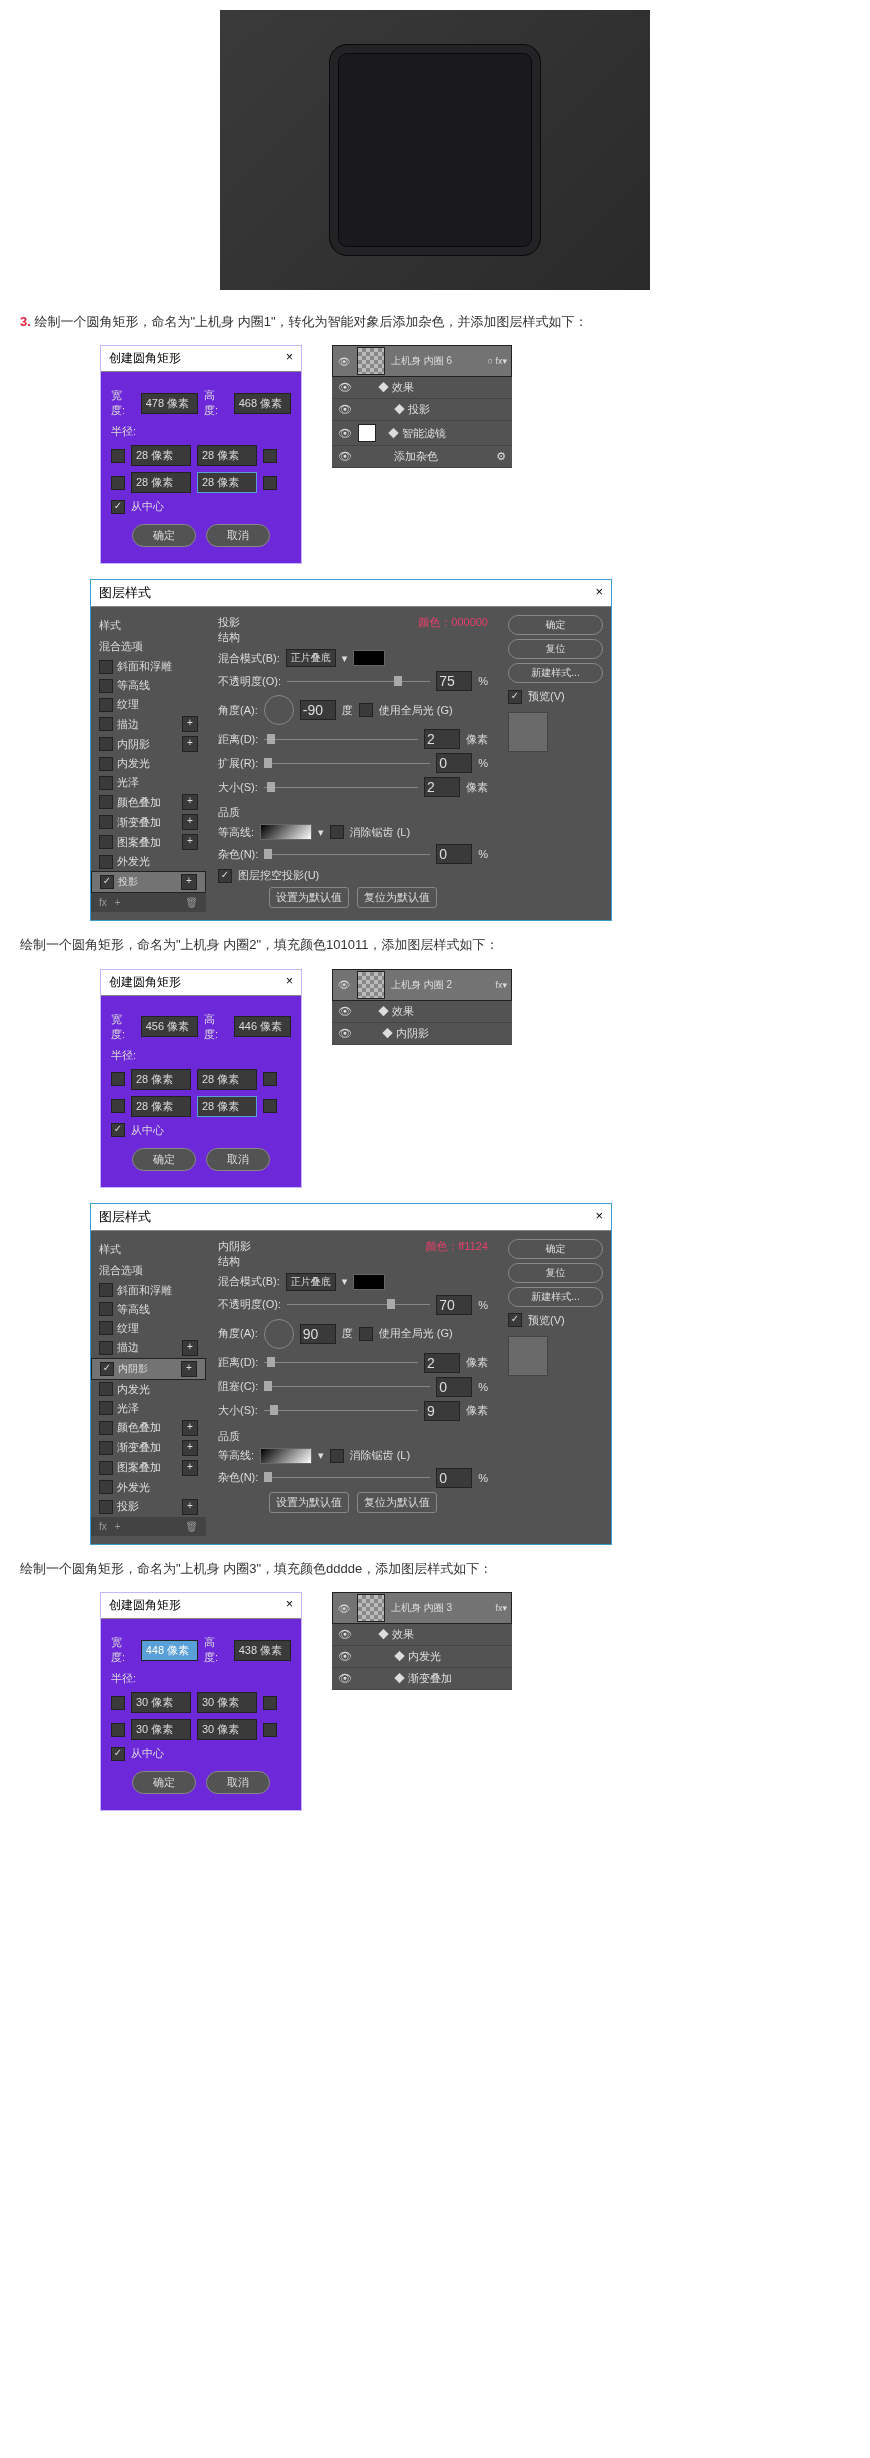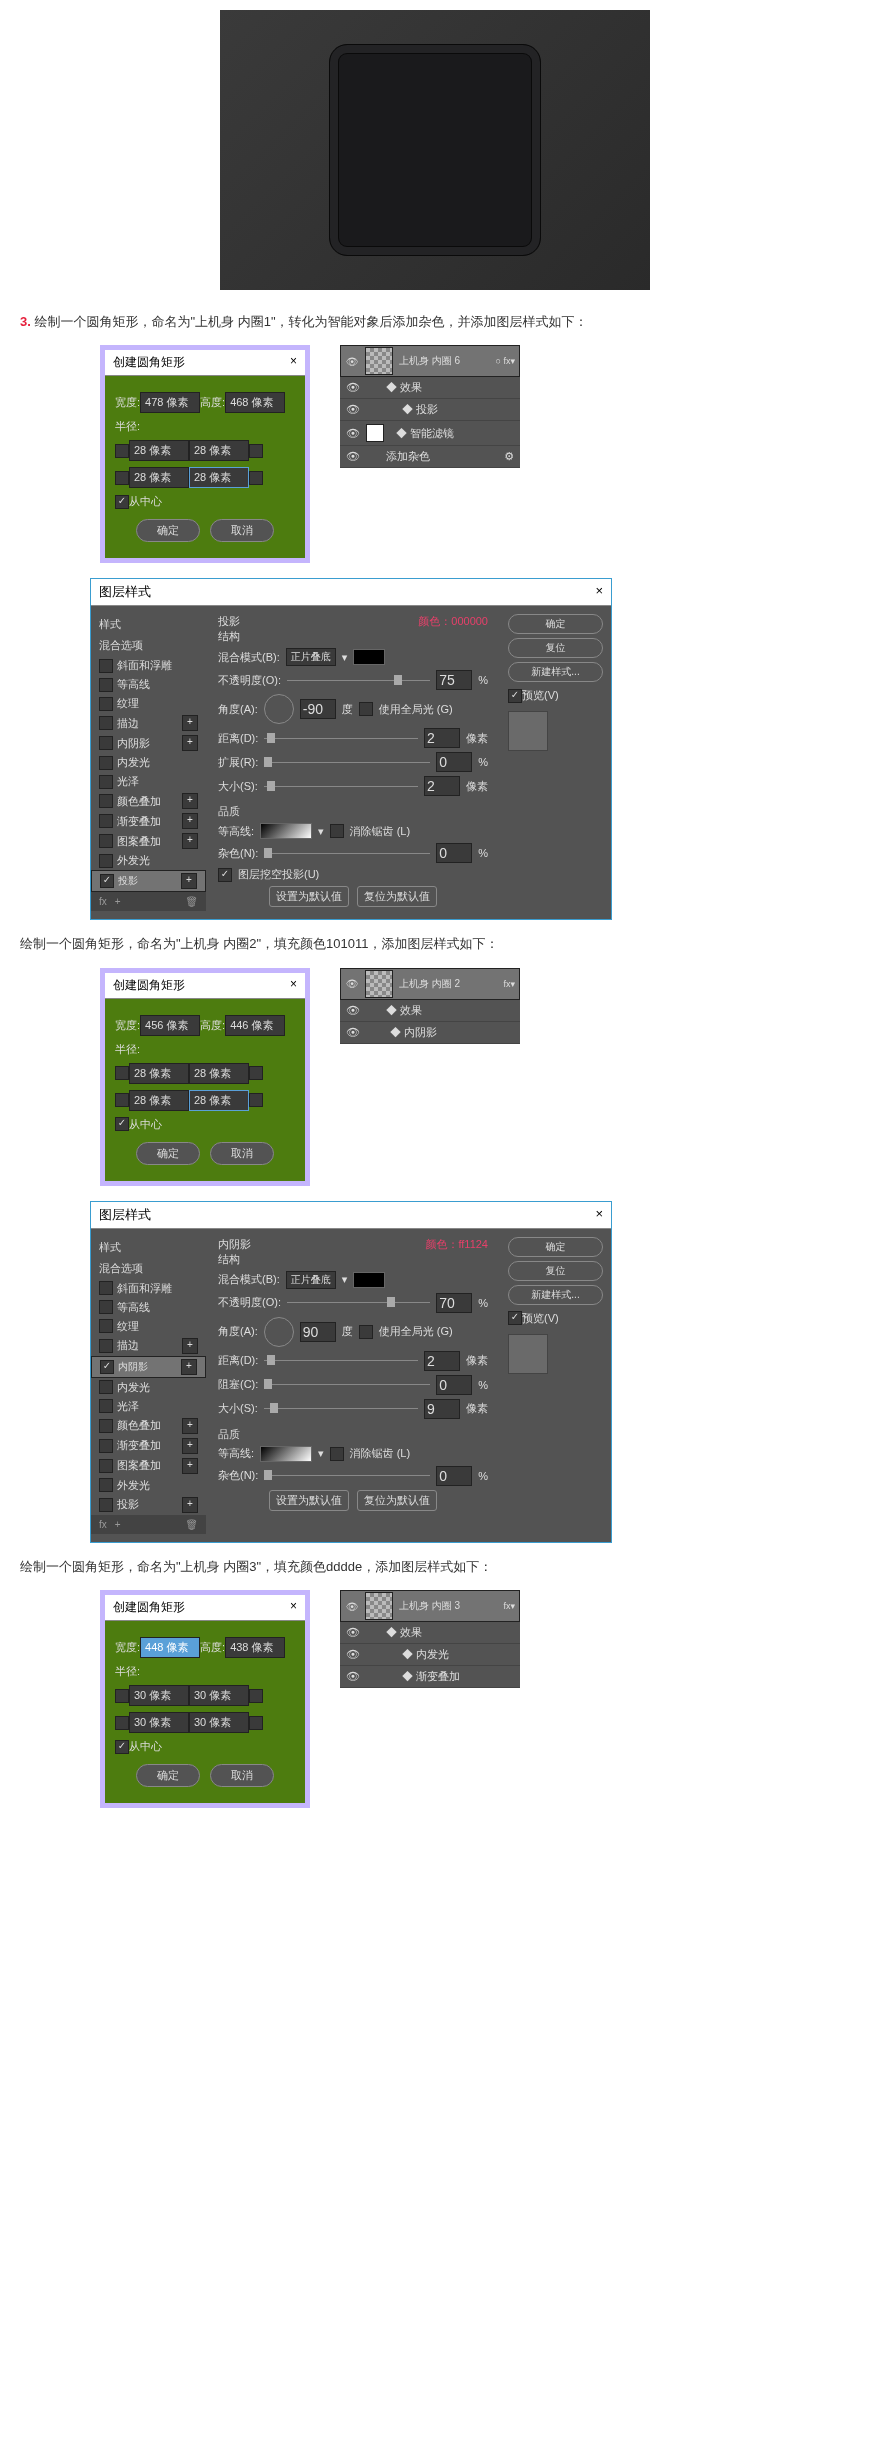--- a/index.html
+++ b/index.html
@@ -2,24 +2,24 @@
 <html><head>
 <meta charset="utf-8">
 <style>
 body{margin:0;background:#fff;font-family:"Microsoft YaHei",sans-serif;font-size:13px;color:#333;width:870px}
 .content{padding:0 20px}
 .preview-frame{background:linear-gradient(135deg,#3a3a3a,#2a2a2a);width:430px;height:280px;margin:10px auto 20px;display:flex;align-items:center;justify-content:center}
 .preview-box{width:210px;height:210px;background:#1a1a1c;border-radius:18px;border:1px solid #0a0a0a;box-shadow:inset 0 0 0 8px #232325,inset 0 0 0 9px #0a0a0a}
 .step{margin:12px 0;line-height:1.8}
 .step-num{color:#e6203c;font-weight:bold}
 .imgrow{display:flex;align-items:flex-start;gap:30px;margin-left:80px;margin-bottom:15px}
-.dlg{background:#4d7c0f;color:#ddd;font-size:12px;border:5px solid #c4b5fd}
+.dlg{background:#6d28d9;color:#ddd;font-size:12px;border:1px solid #c4b5fd}
 .dlg-title{background:#fff;color:#000;padding:4px 8px;display:flex;justify-content:space-between;border-bottom:1px solid #888}
 .dlg-body{padding:10px}
-.row{display:flex;align-items:center;margin:6px 0}
+.row{display:flex;align-items:center;gap:6px;margin:6px 0}
 .inp{background:#3a3a3a;border:1px solid #222;color:#ddd;padding:2px 4px;width:50px;font-size:11px}
 .inp.hl{border-color:#5aa0d8}
 .lbl{font-size:11px}
 .chk{width:12px;height:12px;background:#3a3a3a;border:1px solid #222;display:inline-block}
 .chk.on{background:#3a3a3a}
 .chk.on::after{content:"✓";color:#ddd;font-size:10px;display:block;line-height:10px;text-align:center}
 .btn{background:#535353;border:1px solid #888;border-radius:12px;padding:3px 20px;color:#ddd;font-size:11px}
 .layers{background:#535353;color:#ddd;font-size:11px;width:180px}
 .layer-row{display:flex;align-items:center;gap:6px;padding:3px 6px;border-bottom:1px solid #444}
 .layer-row.sel{background:#737373}
@@ -109,21 +109,21 @@
           <span class="eye">👁</span>
           <span style="margin-left:36px">◆ <span>投影</span></span>
         </div>
 <div class="layer-row">
           <span class="eye">👁</span>
           <span style="width:16px;height:16px;background:#fff;border:1px solid #222;display:inline-block"></span>
           <span style="margin-left:6px">◆ <span>智能滤镜</span></span>
         </div>
 <div class="layer-row">
           <span class="eye">👁</span>
-          <span style="margin-left:20px"><span>添加杂色</span></span>
+          <span style="margin-left:36px"><span>添加杂色</span></span>
           <span style="margin-left:auto">⚙</span>
         </div>
 </div>
 </div>
 
 <div class="blend">
 <div class="dlg-title">
         <span>图层样式</span>
         <span>×</span>
       </div>

